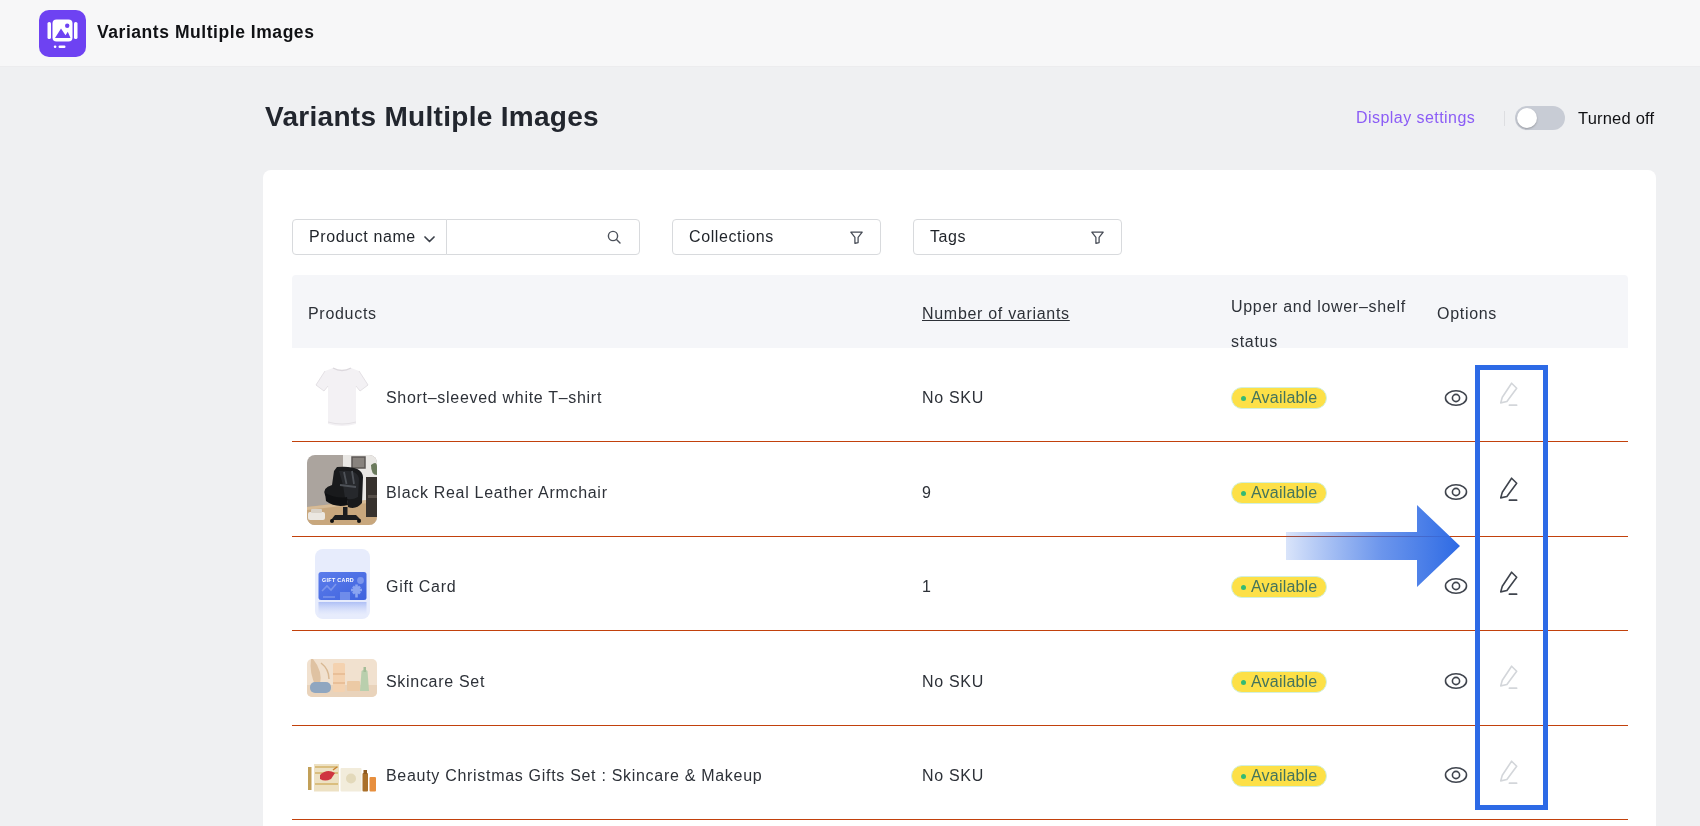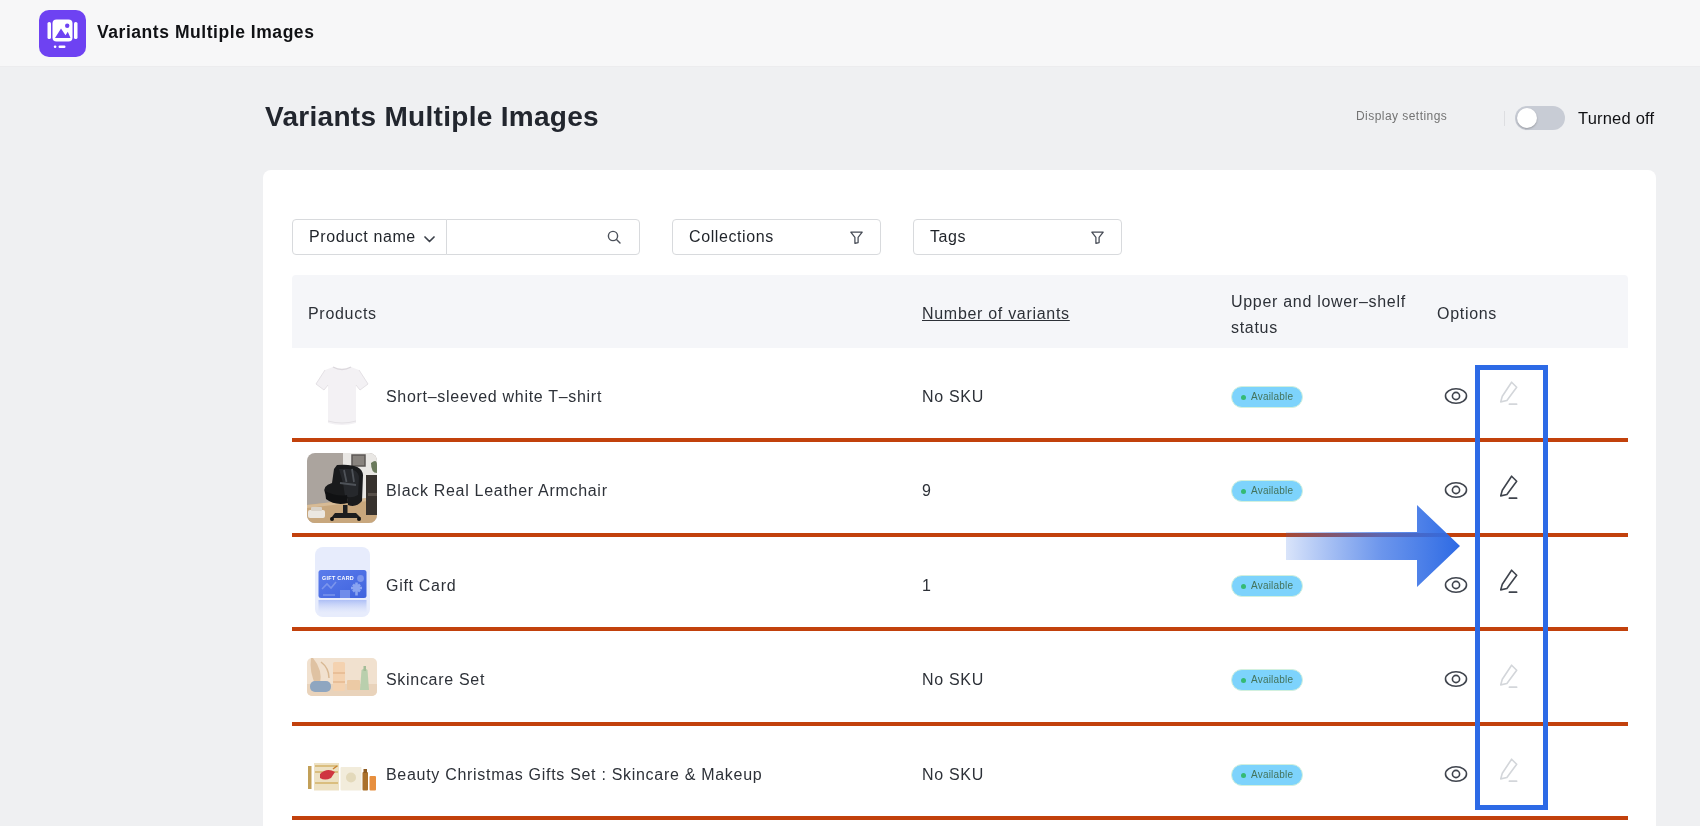--- a/index.html
+++ b/index.html
@@ -6,21 +6,21 @@
 html,body { width:1700px; height:826px; overflow:hidden; }
 body { font-family:"Liberation Sans", sans-serif; background:#eff0f2; position:relative; }
 
 
 .topbar { position:absolute; left:0; top:0; width:1700px; height:67px; background:#f7f7f8; border-bottom:1px solid #ececee; }
 .appicon { position:absolute; left:39px; top:10px; width:47px; height:47px; border-radius:10px; background:#6e42f2; }
 .topbar .tb-title { position:absolute; left:97px; top:0; height:67px; line-height:65px; font-size:17.5px; font-weight:700; color:#101114; letter-spacing:0.55px; }
 
 
 .h1 { position:absolute; left:265px; top:101px; font-size:28px; font-weight:700; color:#22262e; letter-spacing:0.3px; }
-.ds-label { position:absolute; top:109px; left:1356px; font-size:12px; color:#737373; letter-spacing:0.45px; }
+.ds-label { position:absolute; top:109px; left:1356px; font-size:16px; color:#8b5cf6; letter-spacing:0.45px; }
 .ds-sep { position:absolute; left:1504px; top:111px; width:1px; height:15px; background:#dddee1; }
 .toggle { position:absolute; left:1515px; top:106px; width:50px; height:24px; border-radius:12px; background:#c8ccd5; }
 .toggle .knob { position:absolute; left:2px; top:2px; width:20px; height:20px; border-radius:50%; background:#fff; box-shadow:0 1px 2px rgba(0,0,0,.25); }
 .to-label { position:absolute; top:109px; left:1578px; font-size:16.5px; color:#101114; letter-spacing:0.2px; }
 
 
 .card { position:absolute; left:263px; top:170px; width:1393px; height:700px; background:#fff; border-radius:8px; }
 
 
 .filters { position:absolute; left:29px; top:43px; height:36px; }
@@ -33,27 +33,27 @@
 .chev { position:absolute; right:13px; top:14px; width:9px; height:9px; }
 .chev svg, .funnel svg, .mag svg, .thumb svg, .icon-eye svg, .icon-pen svg { display:block; }
 .funnel { position:absolute; right:16px; top:10px; }
 .mag { position:absolute; right:17px; top:9px; }
 
 
 .table { position:absolute; left:29px; top:105px; width:1336px; }
 .thead { height:73px; background:#f5f6f9; border-radius:4px 4px 0 0; position:relative; font-size:16px; color:#2d3138; letter-spacing:0.7px; }
 .thead .c1 { position:absolute; left:16px; top:29.5px;text-align:center; }
 .thead .c2 { position:absolute; left:630px; top:29.5px;text-decoration:underline; }
-.thead .c3 { position:absolute; left:939px; top:13.5px; line-height:26px; }
+.thead .c3 { position:absolute; left:939px; top:13.5px; line-height:35px; }
 .thead .c4 { position:absolute; left:1145px; top:29.5px; }
-.trow { height:94.4px; position:relative; border-bottom:4px solid #c2410c; font-size:16px; color:#2d3138; }
+.trow { height:94.4px; position:relative; border-bottom:1px solid #c2410c; font-size:16px; color:#2d3138; }
 .trow .thumb { position:absolute; left:15px; top:calc(50% + 0.5px); transform:translateY(-50%); }
 .trow .pname { position:absolute; left:94px; top:calc(50% + 3.8px); transform:translateY(-50%); letter-spacing:0.7px; }
 .trow .nvar { position:absolute; left:630px; top:calc(50% + 3.8px); transform:translateY(-50%); letter-spacing:0.7px; }
-.pill { position:absolute; left:939px; top:calc(50% + 3.8px); transform:translateY(-50%); height:22px; border-radius:11px; background:#7dd3fc; border:1px solid #d2f0de; color:#44745c; font-size:10px; line-height:20px; padding:0 9px 0 19px; letter-spacing:0.2px; }
+.pill { position:absolute; left:939px; top:calc(50% + 3.8px); transform:translateY(-50%); height:22px; border-radius:11px; background:#fde047; border:1px solid #d2f0de; color:#44745c; font-size:16px; line-height:20px; padding:0 9px 0 19px; letter-spacing:0.2px; }
 .pill:before { content:""; position:absolute; left:9px; top:8px; width:5px; height:5px; border-radius:50%; background:#35ba74; }
 .icon-eye { position:absolute; left:1152px; top:calc(50% + 2.9px); transform:translateY(-50%); }
 .icon-pen { position:absolute; left:1205px; top:calc(50% - 0.5px); transform:translateY(-50%); }
 
 
 .bluerect { position:absolute; left:1475px; top:365px; width:73px; height:445px; border:5px solid #2d6ae6; }
 .arrow { position:absolute; left:1284px; top:503px; }
 </style>
 </head>
 <body>

